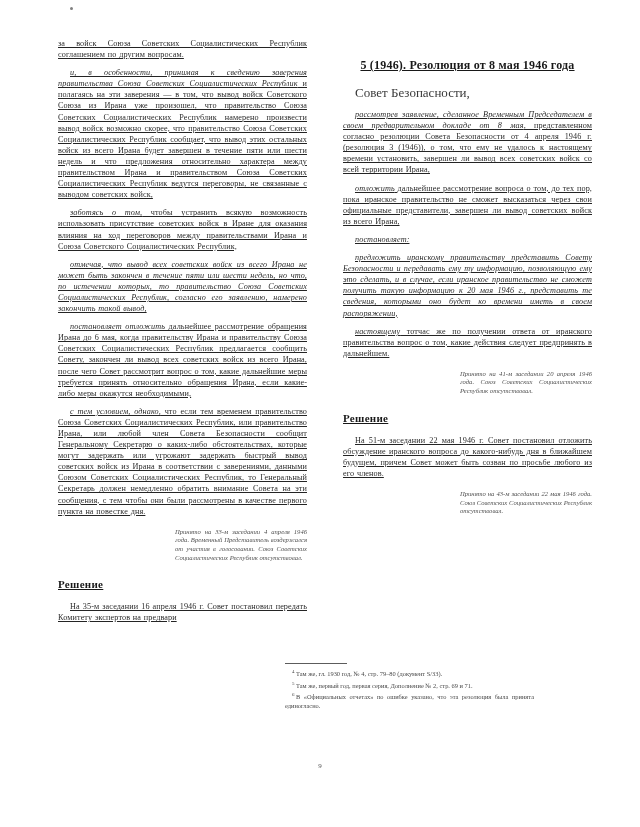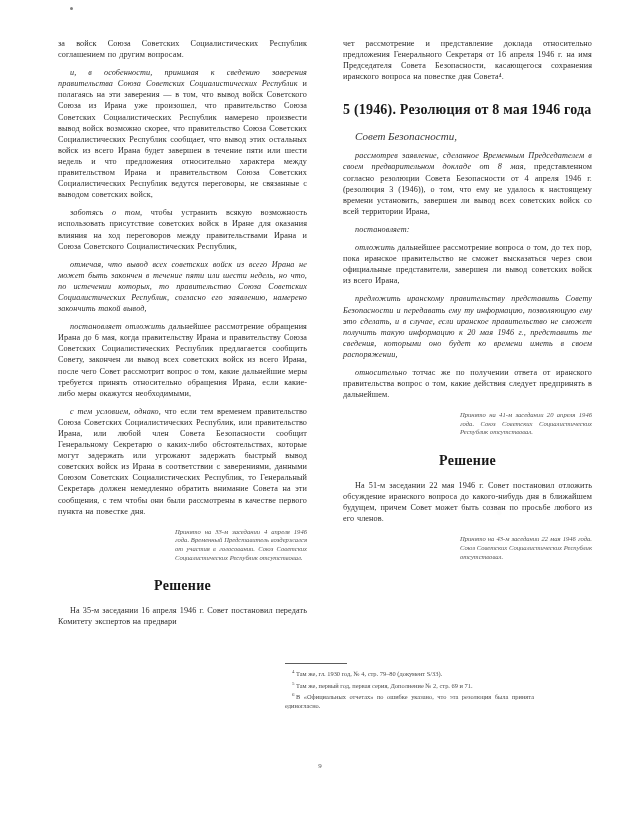--- a/index.html
+++ b/index.html
@@ -30,57 +30,58 @@
   }
   .col{
     position:absolute;top:0;width:249px;
   }
   .col-left{left:0;}
   .col-right{left:285px;}
 
   
   p,div.ital,h2,h3{
     margin:0;
+    text-decoration:underline;
   }
   p.body{
     font-size:8.2px;
     line-height:11.1px;
     text-align:justify;
     text-indent:12px;
     margin-bottom:7px;
     color:#1a1a1a;
     opacity:.86;
     letter-spacing:.1px;
     word-spacing:.6px;
     filter:contrast(1.25) blur(.23px);
   }
   p.body.noindent{text-indent:0;}
 
   .lead-ital{font-style:italic;}
 
   h2.res-heading{
-    font-size:14px;
+    font-size:12px;
     font-weight:bold;
+    text-align:center;
     margin:20px 0 12px 0;
     letter-spacing:.2px;
     opacity:.9;
     filter:contrast(1.3) blur(.2px);
   }
   h3.decision{
-    font-size:14px;
+    font-size:11px;
     font-weight:bold;
-    text-align:center;
+    text-align:left;
     margin:16px 0 11px 0;
     letter-spacing:.3px;
     opacity:.9;
     filter:contrast(1.3) blur(.2px);
   }
   .organ{
-    font-size:11px;
-    font-style:italic;
+    font-size:13px;
     margin:0 0 8px 0;
     text-indent:12px;
     opacity:.8;
     filter:contrast(1.2) blur(.28px);
   }
   .attrib{
     width:132px;
     margin:11px 0 0 auto;
     font-size:6.6px;
     line-height:8.6px;
@@ -154,44 +155,43 @@
 
       <div class="attrib">Принято на 33-м заседании 4 апреля 1946 года. Временный Представитель воздержался от участия в голосовании. Союз Советских Социалистических Республик отсутствовал.</div>
 
       <h3 class="decision">Решение</h3>
 
       <p class="body">На 35-м заседании 16 апреля 1946 г. Совет постановил передать Комитету экспертов на предвари</p>
     </div>
 
     <div class="col col-right">
 
-      <p class="body noindent">чет рассмотрение и представление доклада относительно предложения Генерального Секретаря от 16 апреля 1946 г. на имя Председателя Совета Безопасности, касающегося сохранения иранского вопроса на повестке дня Совета⁴.</p>
 
       <h2 class="res-heading">5 (1946). Резолюция от 8 мая 1946 года</h2>
 
       <div class="organ">Совет Безопасности,</div>
 
       <p class="body">
         <span class="lead-ital">рассмотрев заявление, сделанное Временным Председателем в своем предварительном докладе от 8 мая</span><span>, представленном согласно резолюции Совета Безопасности от 4 апреля 1946 г. (резолюция 3 (1946)), о том, что ему не удалось к настоящему времени установить, завершен ли вывод всех советских войск со всей территории Ирана,</span>
       </p>
 
       <p class="body">
+        <span class="lead-ital">отложить</span><span> дальнейшее рассмотрение вопроса о том, до тех пор, пока иранское правительство не сможет высказаться через свои официальные представители, завершен ли вывод советских войск из всего Ирана,</span>
+      </p>
+
+      <p class="body">
         <span class="lead-ital">постановляет:</span>
       </p>
 
       <p class="body">
-        <span class="lead-ital">отложить</span><span> дальнейшее рассмотрение вопроса о том, до тех пор, пока иранское правительство не сможет высказаться через свои официальные представители, завершен ли вывод советских войск из всего Ирана,</span>
-      </p>
-
-      <p class="body">
         <span class="lead-ital">предложить иранскому правительству представить Совету Безопасности и передавать ему ту информацию, позволяющую ему это сделать, и в случае, если иранское правительство не сможет получить такую информацию к 20 мая 1946 г., представить те сведения, которыми оно будет ко времени иметь в своем распоряжении,</span>
       </p>
 
       <p class="body">
-        <span class="lead-ital">относительно</span><span> тотчас же по получении ответа от иранского правительства вопрос о том, какие действия следует предпринять в дальнейшем.</span>
+        <span class="lead-ital">настоящему</span><span> тотчас же по получении ответа от иранского правительства вопрос о том, какие действия следует предпринять в дальнейшем.</span>
       </p>
 
       <div class="attrib">Принято на 41-м заседании 20 апреля 1946 года. Союз Советских Социалистических Республик отсутствовал.</div>
 
       <h3 class="decision">Решение</h3>
 
       <p class="body">На 51-м заседании 22 мая 1946 г. Совет постановил отложить обсуждение иранского вопроса до какого-нибудь дня в ближайшем будущем, причем Совет может быть созван по просьбе любого из его членов.</p>
 
       <div class="attrib">Принято на 43-м заседании 22 мая 1946 года. Союз Советских Социалистических Республик отсутствовал.</div>
     </div>

